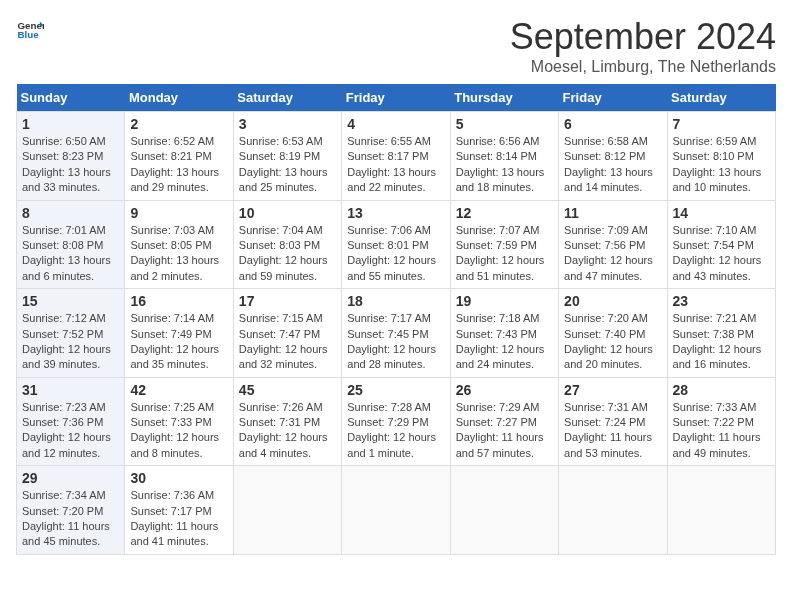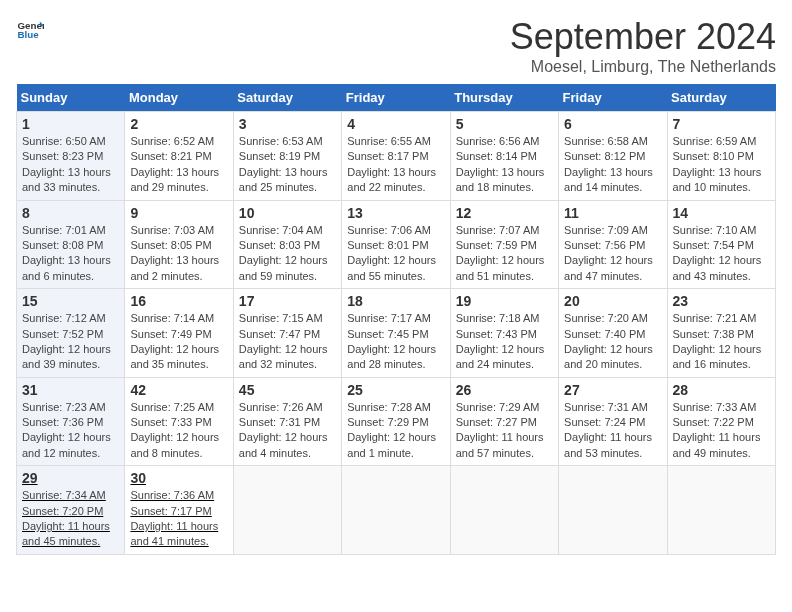--- a/index.html
+++ b/index.html
@@ -52,21 +52,20 @@
     }
     td {
       border: 1px solid #ddd;
       vertical-align: top;
       padding: 4px 5px;
       height: 80px;
       width: calc(100% / 7);
     }
     tr:last-child td {
       height: 80px;
-      text-decoration: underline;
     }
     .day-num {
       font-size: 14px;
       font-weight: bold;
       color: #333;
       display: block;
       margin-bottom: 2px;
     }
     .day-info {
       color: #444;

